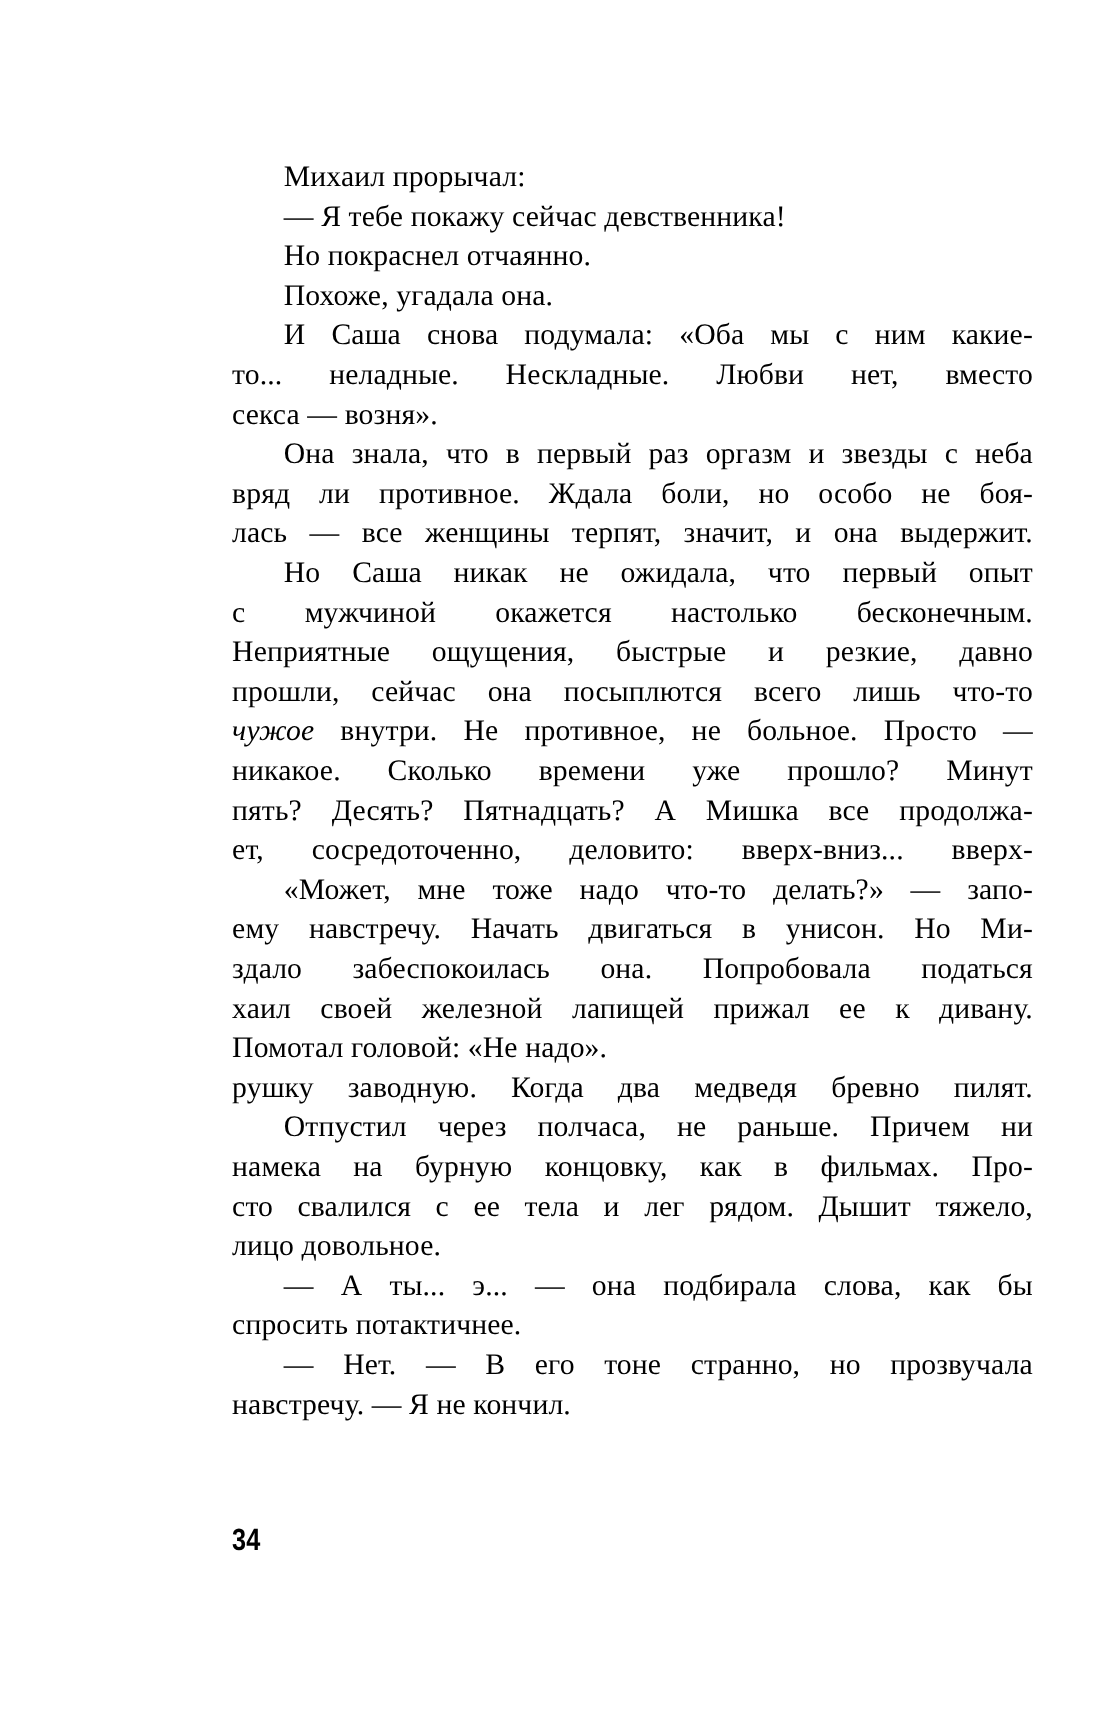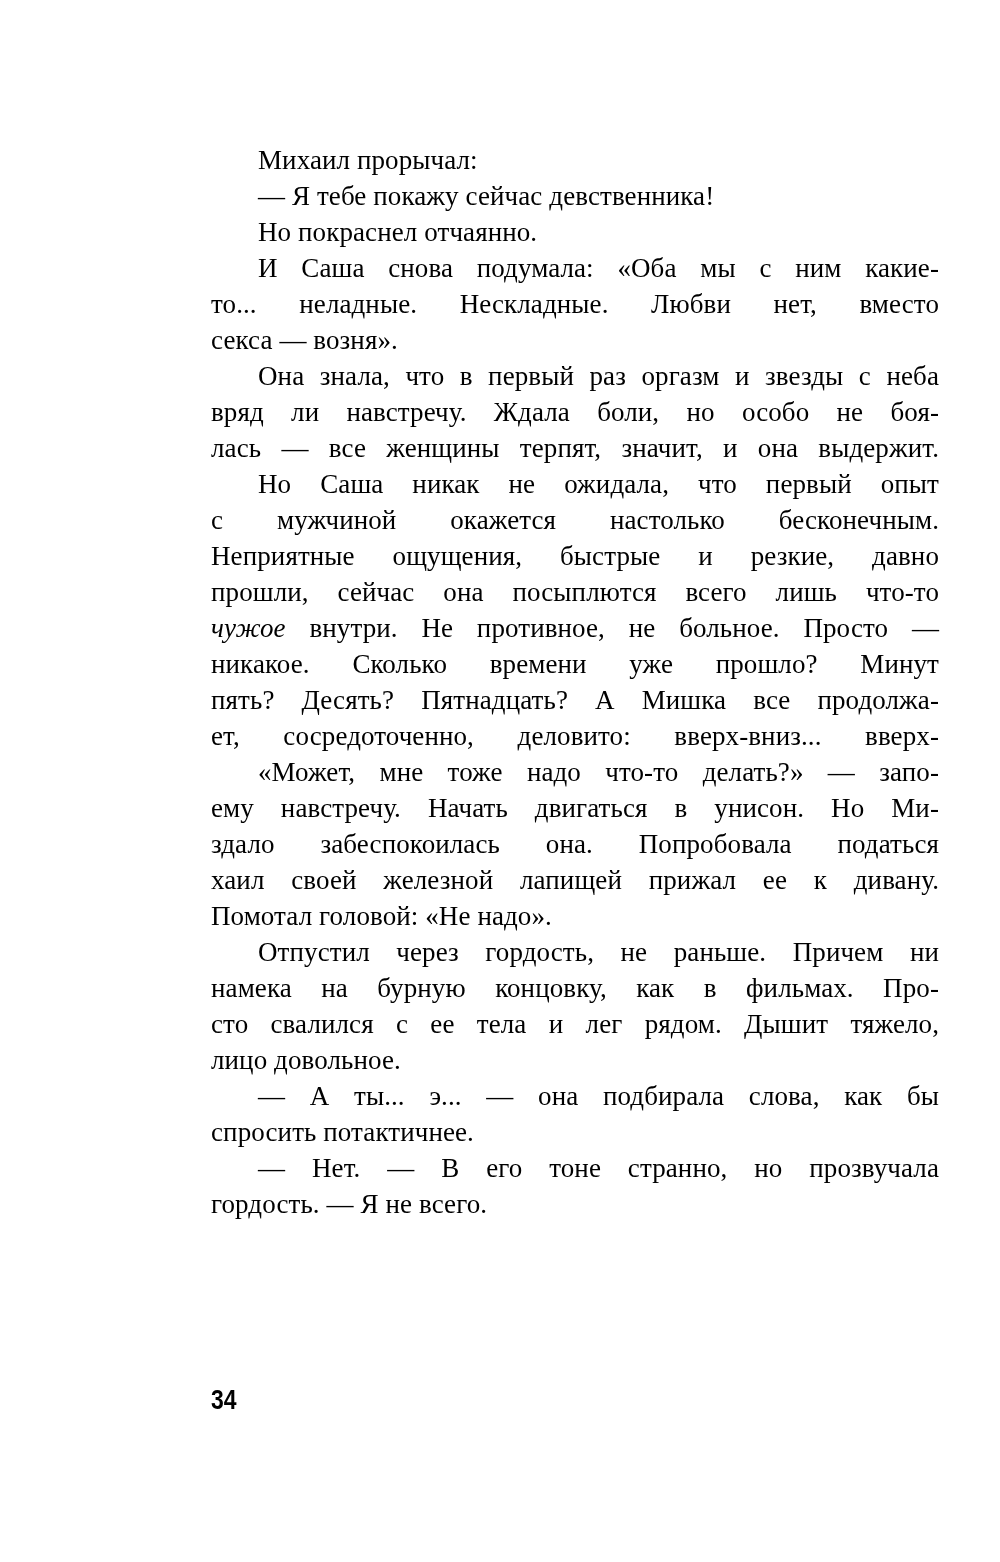--- a/index.html
+++ b/index.html
@@ -41,42 +41,44 @@
   }
 </style>
 </head>
 <body>
 
 <div class="book-page">
   <div class="text-block">
     <div class="line indent">Михаил прорычал:</div>
     <div class="line indent">— Я тебе покажу сейчас девственника!</div>
     <div class="line indent">Но покраснел отчаянно.</div>
+    <div class="line indent">Похоже, угадала она.</div>
     <div class="line indent just">И Саша снова подумала: «Оба мы с ним какие-</div>
     <div class="line just">то... неладные. Нескладные. Любви нет, вместо</div>
     <div class="line">секса — возня».</div>
     <div class="line indent just">Она знала, что в первый раз оргазм и звезды с неба</div>
-    <div class="line just">вряд ли навстречу. Ждала боли, но особо не боя-</div>
+    <div class="line just">вряд ли противное. Ждала боли, но особо не боя-</div>
     <div class="line just">лась — все женщины терпят, значит, и она выдержит.</div>
     <div class="line indent just">Но Саша никак не ожидала, что первый опыт</div>
     <div class="line just">с мужчиной окажется настолько бесконечным.</div>
     <div class="line just">Неприятные ощущения, быстрые и резкие, давно</div>
     <div class="line just">прошли, сейчас она посыплются всего лишь что-то</div>
     <div class="line just"><span class="it">чужое</span> <span>внутри. Не противное, не больное. Просто —</span></div>
     <div class="line just">никакое. Сколько времени уже прошло? Минут</div>
     <div class="line just">пять? Десять? Пятнадцать? А Мишка все продолжа-</div>
     <div class="line just">ет, сосредоточенно, деловито: вверх-вниз... вверх-</div>
     <div class="line indent just">«Может, мне тоже надо что-то делать?» — запо-</div>
     <div class="line just">ему навстречу. Начать двигаться в унисон. Но Ми-</div>
     <div class="line just">здало забеспокоилась она. Попробовала податься</div>
     <div class="line just">хаил своей железной лапищей прижал ее к дивану.</div>
     <div class="line">Помотал головой: «Не надо».</div>
-    <div class="line indent just">Отпустил через гордость, не раньше. Причем ни</div>
+    <div class="line just">рушку заводную. Когда два медведя бревно пилят.</div>
+    <div class="line indent just">Отпустил через полчаса, не раньше. Причем ни</div>
     <div class="line just">намека на бурную концовку, как в фильмах. Про-</div>
     <div class="line just">сто свалился с ее тела и лег рядом. Дышит тяжело,</div>
     <div class="line">лицо довольное.</div>
     <div class="line indent just">— А ты... э... — она подбирала слова, как бы</div>
     <div class="line">спросить потактичнее.</div>
     <div class="line indent just">— Нет. — В его тоне странно, но прозвучала</div>
-    <div class="line">гордость. — Я не всего.</div>
+    <div class="line">навстречу. — Я не кончил.</div>
   </div>
   <div class="page-number">34</div>
 </div>
 
 </body></html>

